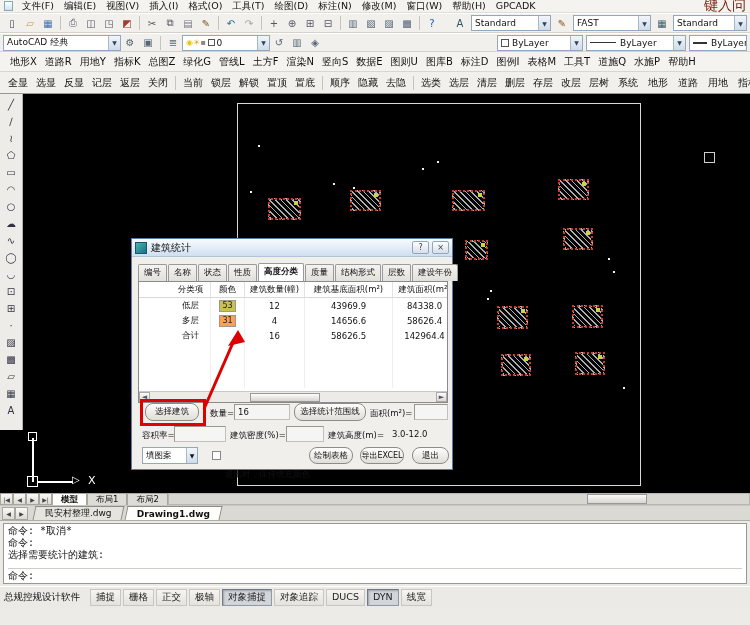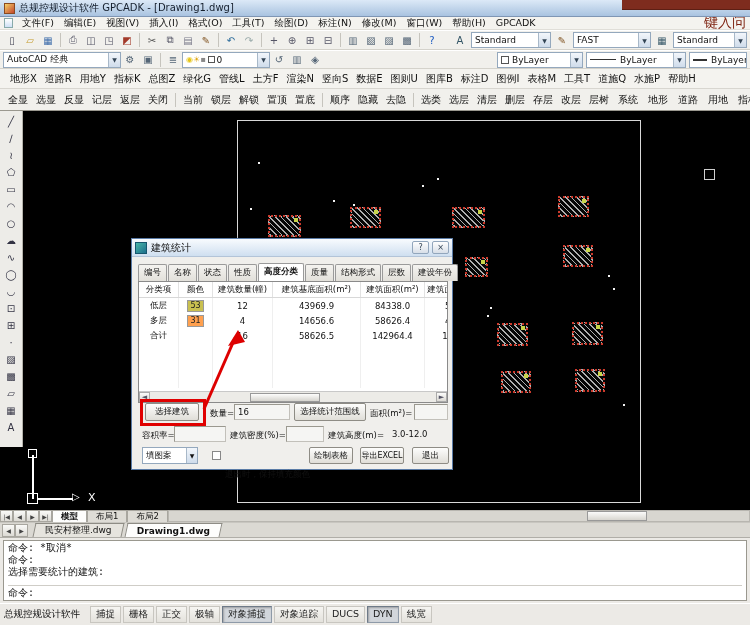--- a/index.html
+++ b/index.html
@@ -50,30 +50,30 @@
   
   .dialog{position:absolute;left:131px;top:238px;width:322px;height:232px;background:#f0efec;border:1px solid #5a7ba6;box-shadow:3px 3px 8px rgba(0,0,0,.55);font-size:9px;z-index:30;}
   .dlg-title{height:18px;background:linear-gradient(#f8fbfe,#cfdff0);border-bottom:1px solid #b3c4d8;display:flex;align-items:center;gap:4px;padding:0 3px;font-size:10px;}
   .dlg-icon{width:12px;height:12px;background:linear-gradient(135deg,#49b7a8,#1c6e8c);border:1px solid #16566e;flex:none;}
   .dlg-btn{width:17px;height:13px;margin-left:3px;background:linear-gradient(#fefefe,#d8dfe8);border:1px solid #92a6bc;border-radius:2px;font-size:8px;display:flex;align-items:center;justify-content:center;color:#345;}
   .dlg-btns{margin-left:auto;display:flex;}
   .dlg-tabs{display:flex;align-items:flex-end;margin:7px 6px 0;height:17px;font-size:8.5px;}
   .dtab{padding:2px 5px 2px;border:1px solid #9a9a9a;border-bottom:none;background:linear-gradient(#f4f3f0,#e2e0da);border-radius:2px 2px 0 0;margin-right:1px;white-space:nowrap;}
   .dtab.active{background:#fff;padding-bottom:3px;font-weight:bold;}
   .dlg-table{position:absolute;left:6px;top:42px;width:310px;height:122px;background:#fff;border:1px solid #8a8a8a;overflow:hidden;}
-  .trow{display:flex;height:15px;align-items:center;}
+  .trow{display:flex;height:15px;align-items:center;padding-left:32px;}
   .trow.head{height:16px;border-bottom:1px solid #d8d8d8;font-size:8.2px;}
   .tcell{flex:none;text-align:center;overflow:hidden;white-space:nowrap;border-right:1px solid #efefef;height:100%;display:flex;align-items:center;justify-content:center;font-size:8.5px;}
   .trow.head .tcell{border-right:1px solid #e2e2e2;}
   .swatch{display:inline-block;min-width:16px;padding:0 2px;font-size:8px;border:1px solid #999;line-height:10px;color:#222;}
   .hscroll{position:absolute;left:0;bottom:0;width:100%;height:11px;background:#ecebe7;border-top:1px solid #c8c8c8;display:flex;align-items:center;font-size:7px;color:#556;}
   .hs-btn{width:11px;height:10px;background:linear-gradient(#fbfbfa,#dcdad4);border:1px solid #aaa;display:flex;align-items:center;justify-content:center;flex:none;}
   .hs-thumb{width:70px;height:9px;background:linear-gradient(#fdfdfc,#d6d4ce);border:1px solid #999;margin-left:100px;}
   .fld{position:absolute;background:#f5f5f3;border:1px solid #c2c0ba;border-top-color:#9a988f;border-left-color:#9a988f;font-size:8.5px;display:flex;align-items:center;padding:0 3px;}
-  .dbtn{position:absolute;background:linear-gradient(#fdfdfc,#e0ded8);border:1px solid #8e8c85;border-radius:2px;font-size:8.5px;display:flex;align-items:center;justify-content:center;white-space:nowrap;}
+  .dbtn{position:absolute;background:linear-gradient(#fdfdfc,#e0ded8);border:1px solid #8e8c85;border-radius:8px;font-size:8.5px;display:flex;align-items:center;justify-content:center;white-space:nowrap;}
   .dlabel{position:absolute;font-size:8.5px;white-space:nowrap;}
   .dcombo{position:absolute;background:#fff;border:1px solid #94a8bd;font-size:8.5px;display:flex;align-items:center;padding-left:3px;}
   .dcombo .carrow{margin-left:auto;width:11px;height:100%;background:linear-gradient(#f2f6fb,#cfdceb);border-left:1px solid #a8b8c8;display:flex;align-items:center;justify-content:center;font-size:6px;}
   .chk{position:absolute;width:9px;height:9px;background:#fff;border:1px solid #888;}
   .redbox{position:absolute;left:8px;top:160px;width:66px;height:27px;border:3px solid #e00000;z-index:39;}
   .dlg-arrow{position:absolute;left:0;top:0;pointer-events:none;z-index:40;}
   
   .layouttabs{height:13px;background:#e6e4df;display:flex;align-items:stretch;font-size:8.5px;border-bottom:1px solid #c8c6c0;}
   .nav{width:13px;background:linear-gradient(#fafaf8,#dcdad4);border:1px solid #a8a69f;display:flex;align-items:center;justify-content:center;font-size:6px;color:#444;flex:none;}
   .ltab{padding:0 8px;border:1px solid #a8a69f;border-bottom:none;background:#dedcd6;display:flex;align-items:center;white-space:nowrap;}
@@ -93,25 +93,20 @@
   .statusbar{height:22px;background:#eceae6;border-top:1px solid #fff;display:flex;align-items:center;font-size:9.5px;padding:0 4px;gap:4px;}
   .coords{background:#f5f4f1;border:1px solid #b8b6b0;border-top-color:#8e8c85;border-left-color:#8e8c85;padding:1px 8px;font-size:9.5px;white-space:nowrap;}
   .toggle{padding:1px 5px;border:1px solid #c8c6c0;background:linear-gradient(#f6f5f2,#e4e2dc);white-space:nowrap;color:#222;}
   .toggle.pressed{background:#d2d6db;border-color:#8e9aa8;border-top-color:#6e7a88;border-left-color:#6e7a88;box-shadow:inset 1px 1px 2px rgba(0,0,0,.25);}
 </style>
 </head>
 <body>
 
 <div class="app">
 
-  <div class="titlebar">
-    <span class="app-icon"></span>
-    <span>总规控规设计软件 GPCADK - [Drawing1.dwg]</span>
-    <span class="infocenter-strip"></span>
-  </div>
 
   <div class="menubar">
     <span class="dwgicon"></span>
     <span id="menubar-items" style="display:flex;">
         <span class="menu-item">文件(F)</span>
         <span class="menu-item">编辑(E)</span>
         <span class="menu-item">视图(V)</span>
         <span class="menu-item">插入(I)</span>
         <span class="menu-item">格式(O)</span>
         <span class="menu-item">工具(T)</span>

